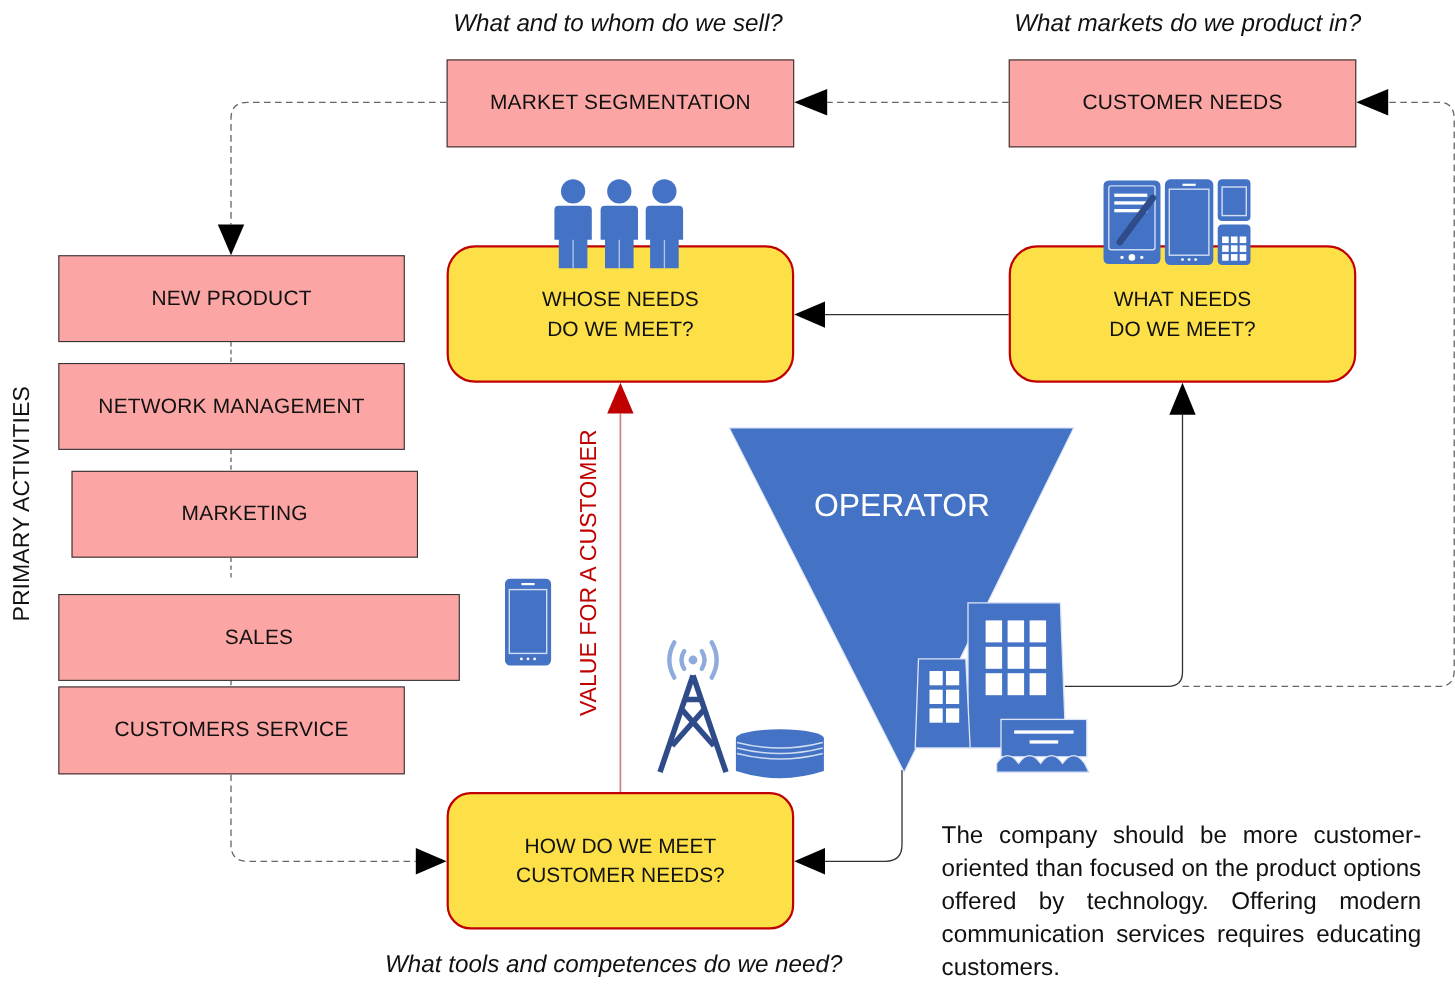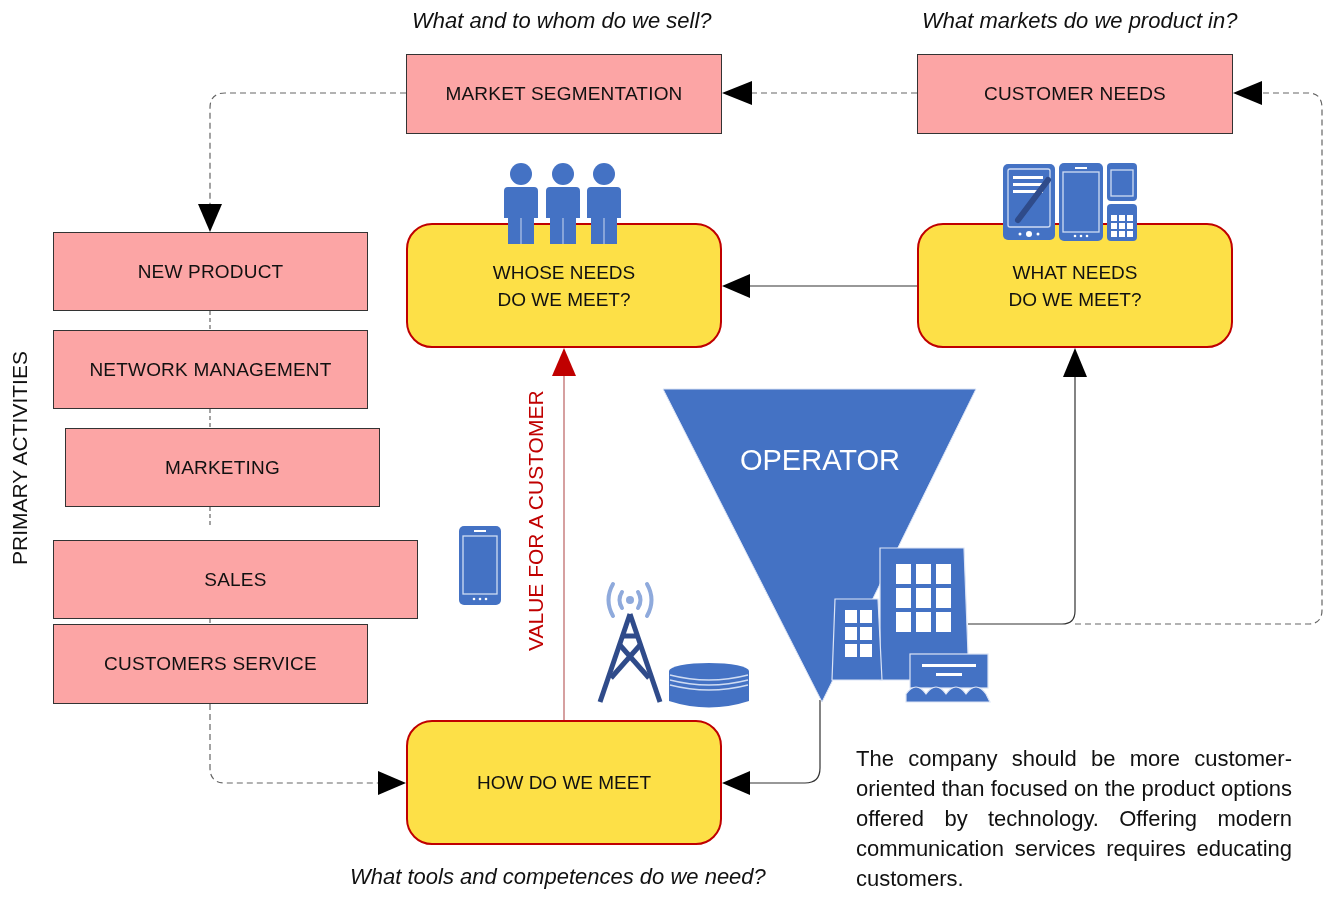--- a/index.html
+++ b/index.html
@@ -94,23 +94,24 @@
     <span>WHOSE NEEDS</span>
     <span>DO WE MEET?</span>
   </div>
 </div>
 <div class="rbox" style="left:917px; top:223px; width:316px; height:125px;">
   <div>
     <span>WHAT NEEDS</span>
     <span>DO WE MEET?</span>
   </div>
 </div>
-<div class="rbox" style="left:406px; top:720px; width:316px; height:125px;">
+<div class="rbox" style="left:406px; top:720px; width:316px; height:125px;border-radius:22px;">
   <div>
     <span>HOW DO WE MEET</span>
+    <span>CUSTOMER NEEDS?</span>
   </div>
 </div>
 
 <svg class="abs" style="left:500px; top:160px;" width="126" height="84" viewBox="0 0 126 84">
   <g fill="#4472c4">
     <circle cx="21" cy="14" r="11"></circle>
     <path d="M4,31 Q4,27 8,27 L34,27 Q38,27 38,31 L38,58 L34,58 L34,84 L8,84 L8,58 L4,58 z"></path>
     <circle cx="63" cy="14" r="11"></circle>
     <path d="M46,31 Q46,27 50,27 L76,27 Q80,27 80,31 L80,58 L76,58 L76,84 L50,84 L50,58 L46,58 z"></path>
     <circle cx="104" cy="14" r="11"></circle>

